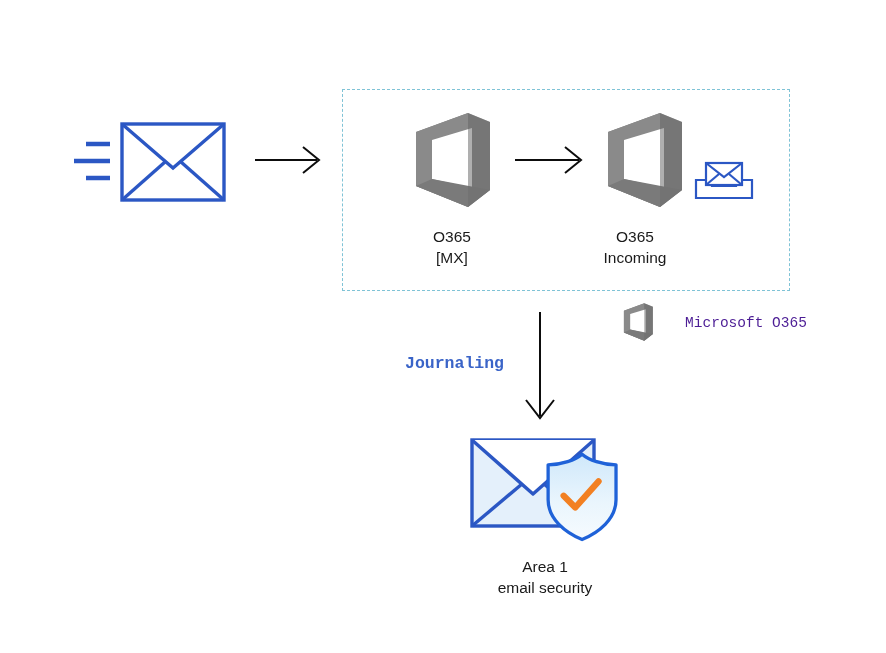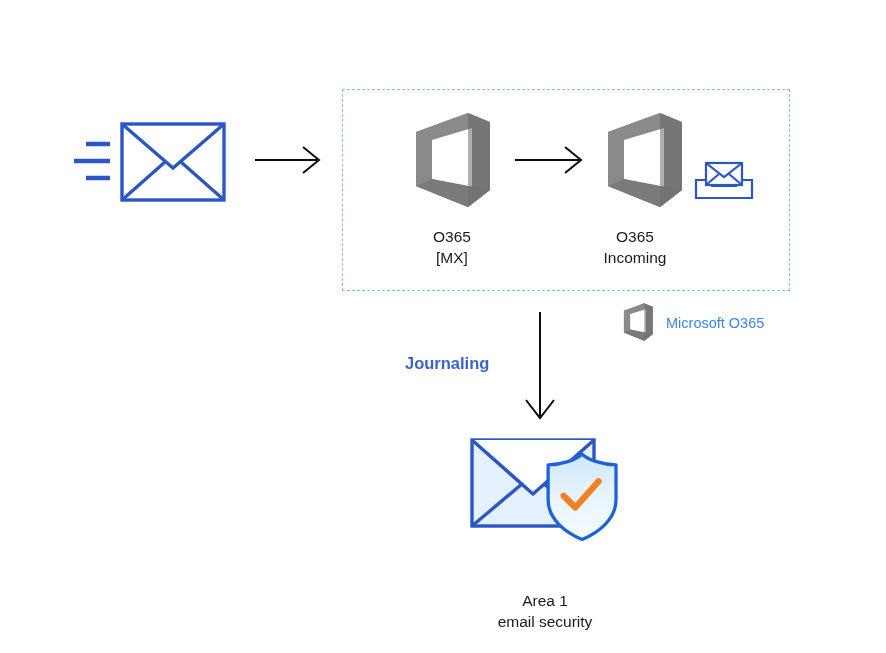--- a/index.html
+++ b/index.html
@@ -60,33 +60,35 @@
   #arrow-mx-to-inbox { left: 515px; top: 142px; width: 72px; height: 36px; }
   #arrow-journaling { left: 516px; top: 312px; width: 48px; height: 112px; }
   
   #journaling-label {
     left: 405px; top: 353px;
     width: 120px;
     color: #3A64C8;
     font-weight: bold;
     font-size: 16.5px;
     text-align: left;
+    font-family: Liberation Mono, monospace;
   }
   
   #legend-o365-icon { left: 620px; top: 302px; width: 36px; height: 40px; }
   #legend-o365-label {
     left: 666px; top: 313px;
     width: 160px;
-    text-align: left;
-    color: #3b82f6;
+    text-align: center;
+    color: #4c1d95;
     font-size: 14.5px;
+    font-family: Liberation Mono, monospace;
   }
   
   #area1-icon { left: 466px; top: 432px; width: 168px; height: 118px; }
-  #area1-caption { left: 460px; top: 556px; width: 170px; margin-top: 34px; }
+  #area1-caption { left: 460px; top: 556px; width: 170px; }
 </style>
 </head>
 <body>
 
 <div class="canvas">
 
   <div class="node" id="o365-zone"></div>
 
   <div class="node" id="incoming-email-group">
     <svg width="170" height="90" viewBox="0 0 170 90">

